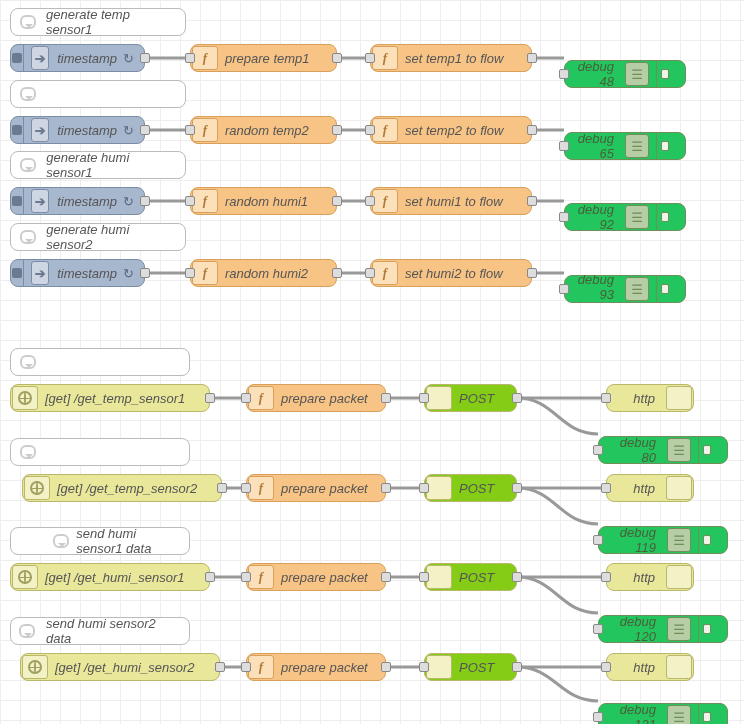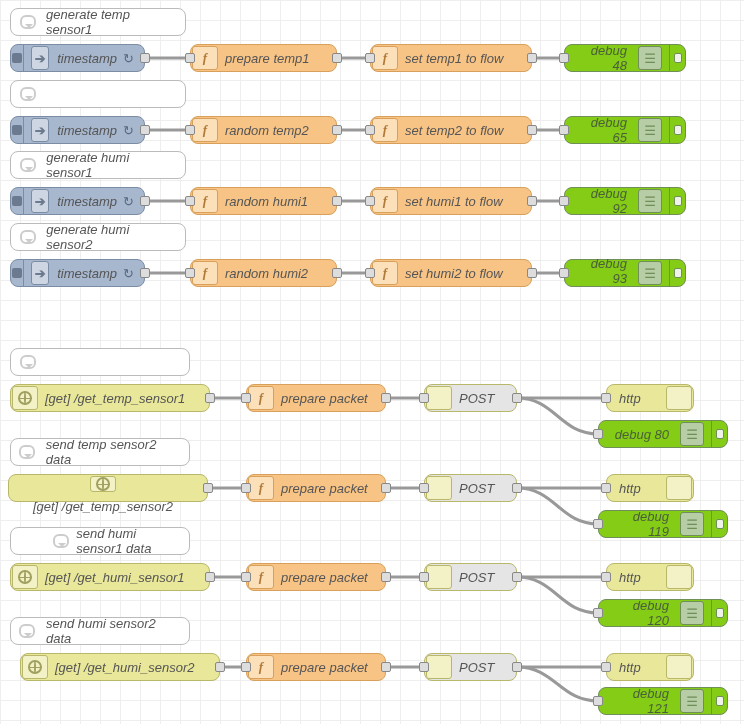--- a/index.html
+++ b/index.html
@@ -61,46 +61,46 @@
 
   
   .func { background:#f7c486; border-color:#d8a05a; padding-left:0; }
   .func .ic {
     width:26px; height:24px; background:#fce0ba; border:1px solid #d8a05a; border-radius:3px;
     margin:1px; display:flex; align-items:center; justify-content:center;
     font-style:italic; font-family:Georgia, serif; color:#b07a3a; font-weight:bold;
   }
 
   
-  .debug { background:#84cc16; border-color:#6f8e58; padding-left:12px; padding-right:0; }
+  .debug { background:#22c55e; border-color:#6f8e58; padding-left:12px; padding-right:13px;margin-top:16px; }
   .debug .lbl { flex:1; text-align:right; color:#4a6038; padding-right:4px; }
   .debug .ic {
     width:24px; height:24px; background:#b7cda6; border:1px solid #6f8e58; border-radius:3px;
     margin:1px; display:flex; align-items:center; justify-content:center; color:#6f8e58; font-style:normal;
   }
   .debug .btn { width:16px; height:26px; border-left:1px solid #6f8e58; display:flex; align-items:center; justify-content:center; }
   .debug .sq { width:8px; height:10px; background:#eff3ea; border:1px solid #6f8e58; border-radius:2px; }
 
   
   .httpin { background:#e8e79a; border-color:#b8b76a; padding-left:0; }
   .httpin .ic {
     width:26px; height:24px; background:#f3f2c6; border:1px solid #b8b76a; border-radius:3px;
     margin:1px; display:flex; align-items:center; justify-content:center; font-style:normal; color:#a0a060;
   }
   .httpin .globe { width:14px; height:14px; border:2px solid #a0a060; border-radius:50%; position:relative; }
   .httpin .globe::before { content:""; position:absolute; inset:-2px 4px; border:1px solid #a0a060; border-radius:50%; }
   .httpin .globe::after { content:""; position:absolute; left:-2px; right:-2px; top:5px; border-top:1px solid #a0a060; }
 
   
-  .httpreq { background:#e5e5e5; border-color:#b8b76a; padding-left:0; }
+  .httpreq { background:#84cc16; border-color:#b8b76a; padding-left:0; }
   .httpreq .ic { width:26px; height:24px; background:#f3f2c6; border:1px solid #b8b76a; border-radius:3px; margin:1px; display:flex; align-items:center; justify-content:center; }
 
   
   .httpres { background:#e8e79a; border-color:#b8b76a; padding-left:12px; padding-right:0; }
-  .httpres .lbl { flex:1; padding-right:4px; }
+  .httpres .lbl { flex:1; text-align:right; padding-right:4px; }
   .httpres .ic { width:26px; height:24px; background:#f3f2c6; border:1px solid #b8b76a; border-radius:3px; margin:1px; display:flex; align-items:center; justify-content:center; }
 
   
   .port { position:absolute; width:10px; height:10px; background:#ddd; border:1px solid #888; border-radius:2px; top:50%; transform:translateY(-50%); }
   .port.out { right:-6px; }
   .port.in { left:-6px; }
 </style>
 </head>
 <body>
 
@@ -333,23 +333,22 @@
   <span class="ic">☰</span>
   <span class="btn">
       <span class="sq"></span>
     </span>
 </div>
 
 <div class="node comment" style="left:10px; top:438px; width:180px;">
   <span class="ic">
       <span class="bubble"></span>
     </span>
-  <span class="lbl">send temp sensor2 data</span>
-</div>
-<div class="node httpin" style="left:8px; top:474px; width:200px;flex-direction:column;">
+</div>
+<div class="node httpin" style="left:22px; top:474px; width:200px;">
   <span class="ic">
       <span class="globe"></span>
     </span>
   <span class="lbl">[get] /get_temp_sensor2</span>
   <span class="port out"></span>
 </div>
 <div class="node func" style="left:246px; top:474px; width:140px;">
   <span class="port in"></span>
     <span class="ic">f</span>
   <span class="lbl">prepare packet</span>

